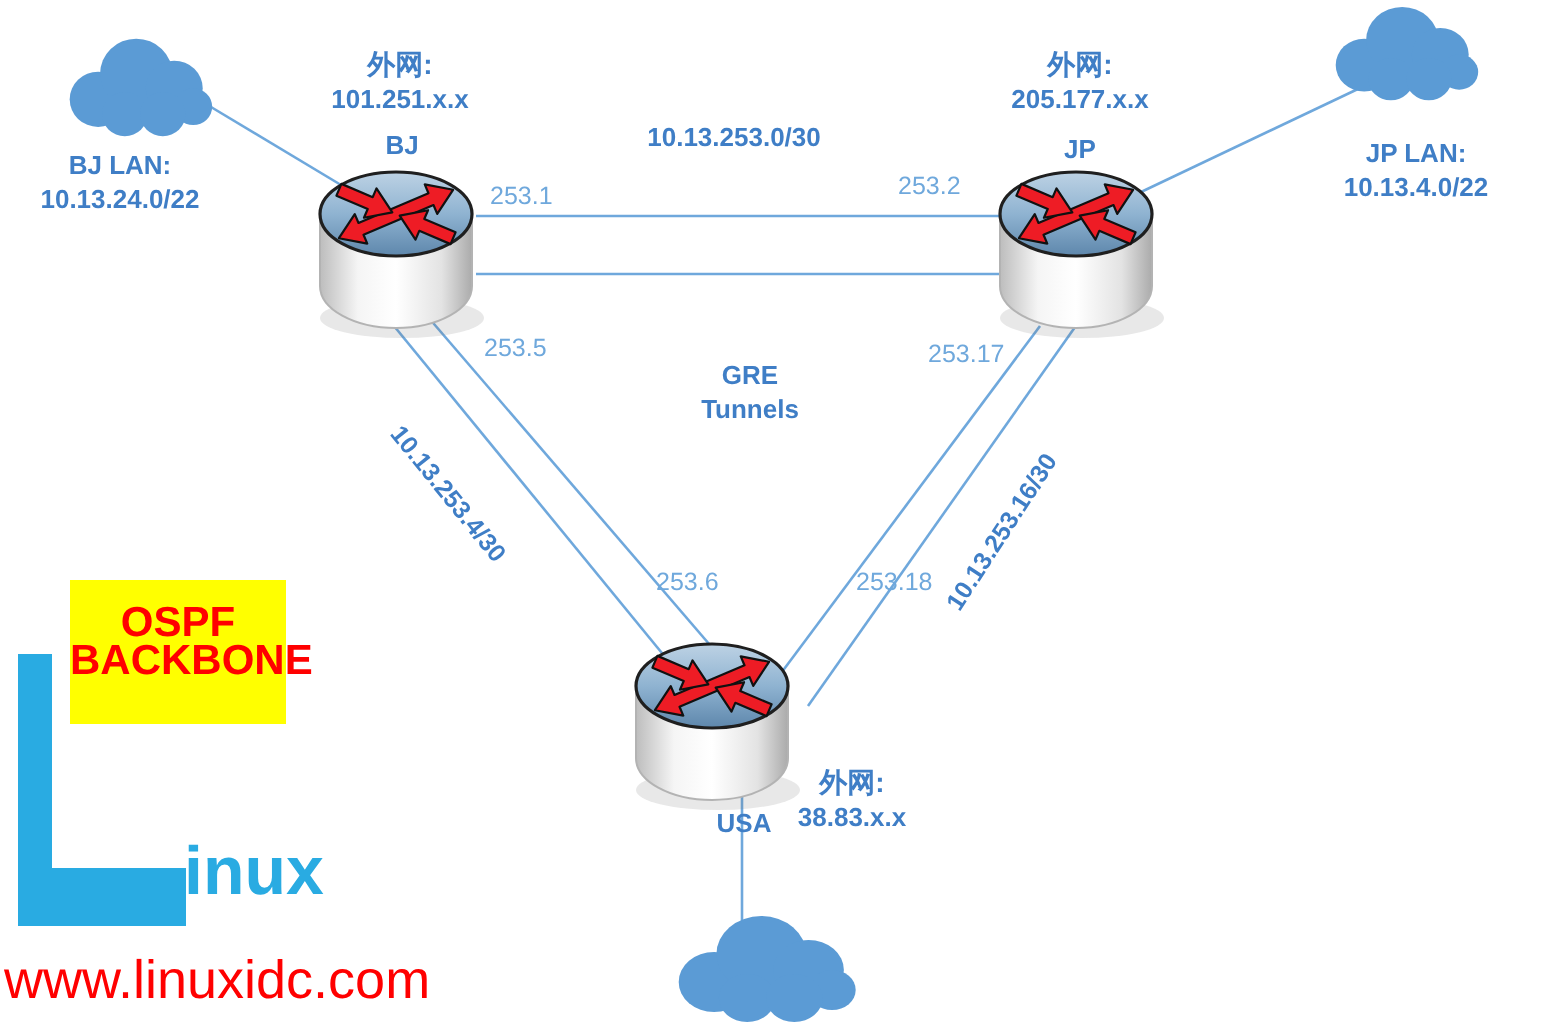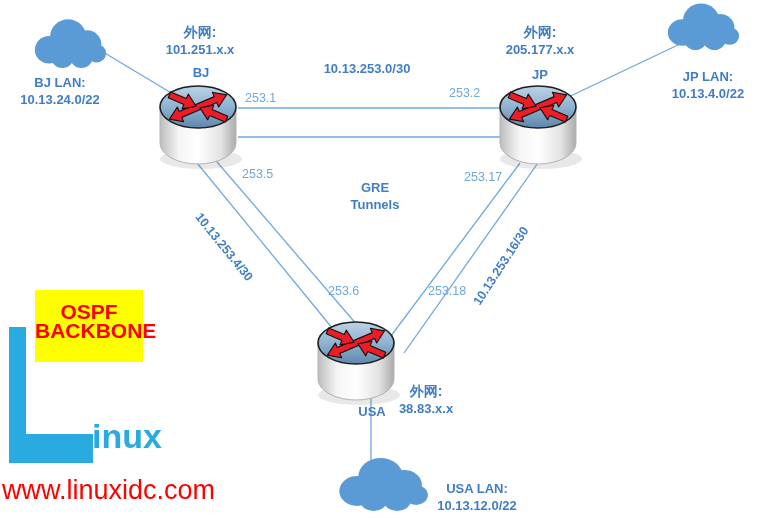--- a/index.html
+++ b/index.html
@@ -186,24 +186,20 @@
   <div class="lbl center" style="left:372px; top:404px;">USA</div>
 
   <div class="lbl center" style="left:60px; top:75px;">
     <div>BJ LAN:</div>
     <div>10.13.24.0/22</div>
   </div>
   <div class="lbl center" style="left:708px; top:69px;">
     <div>JP LAN:</div>
     <div>10.13.4.0/22</div>
   </div>
-  <div class="lbl center" style="left:477px; top:481px;">
-    <div>USA LAN:</div>
-    <div>10.13.12.0/22</div>
-  </div>
 
   <div class="lbl center" style="left:367px; top:61px;">10.13.253.0/30</div>
   <div class="lbl rot" style="left:178px; top:239px; width:92px; text-align:center; transform:rotate(51deg); font-size:12.5px;">10.13.253.4/30</div>
   <div class="lbl rot" style="left:451px; top:258px; width:100px; text-align:center; transform:rotate(-57deg); font-size:12.5px;">10.13.253.16/30</div>
 
   <div class="lbl center" style="left:375px; top:180px;">
     <div>GRE</div>
     <div>Tunnels</div>
   </div>
 

